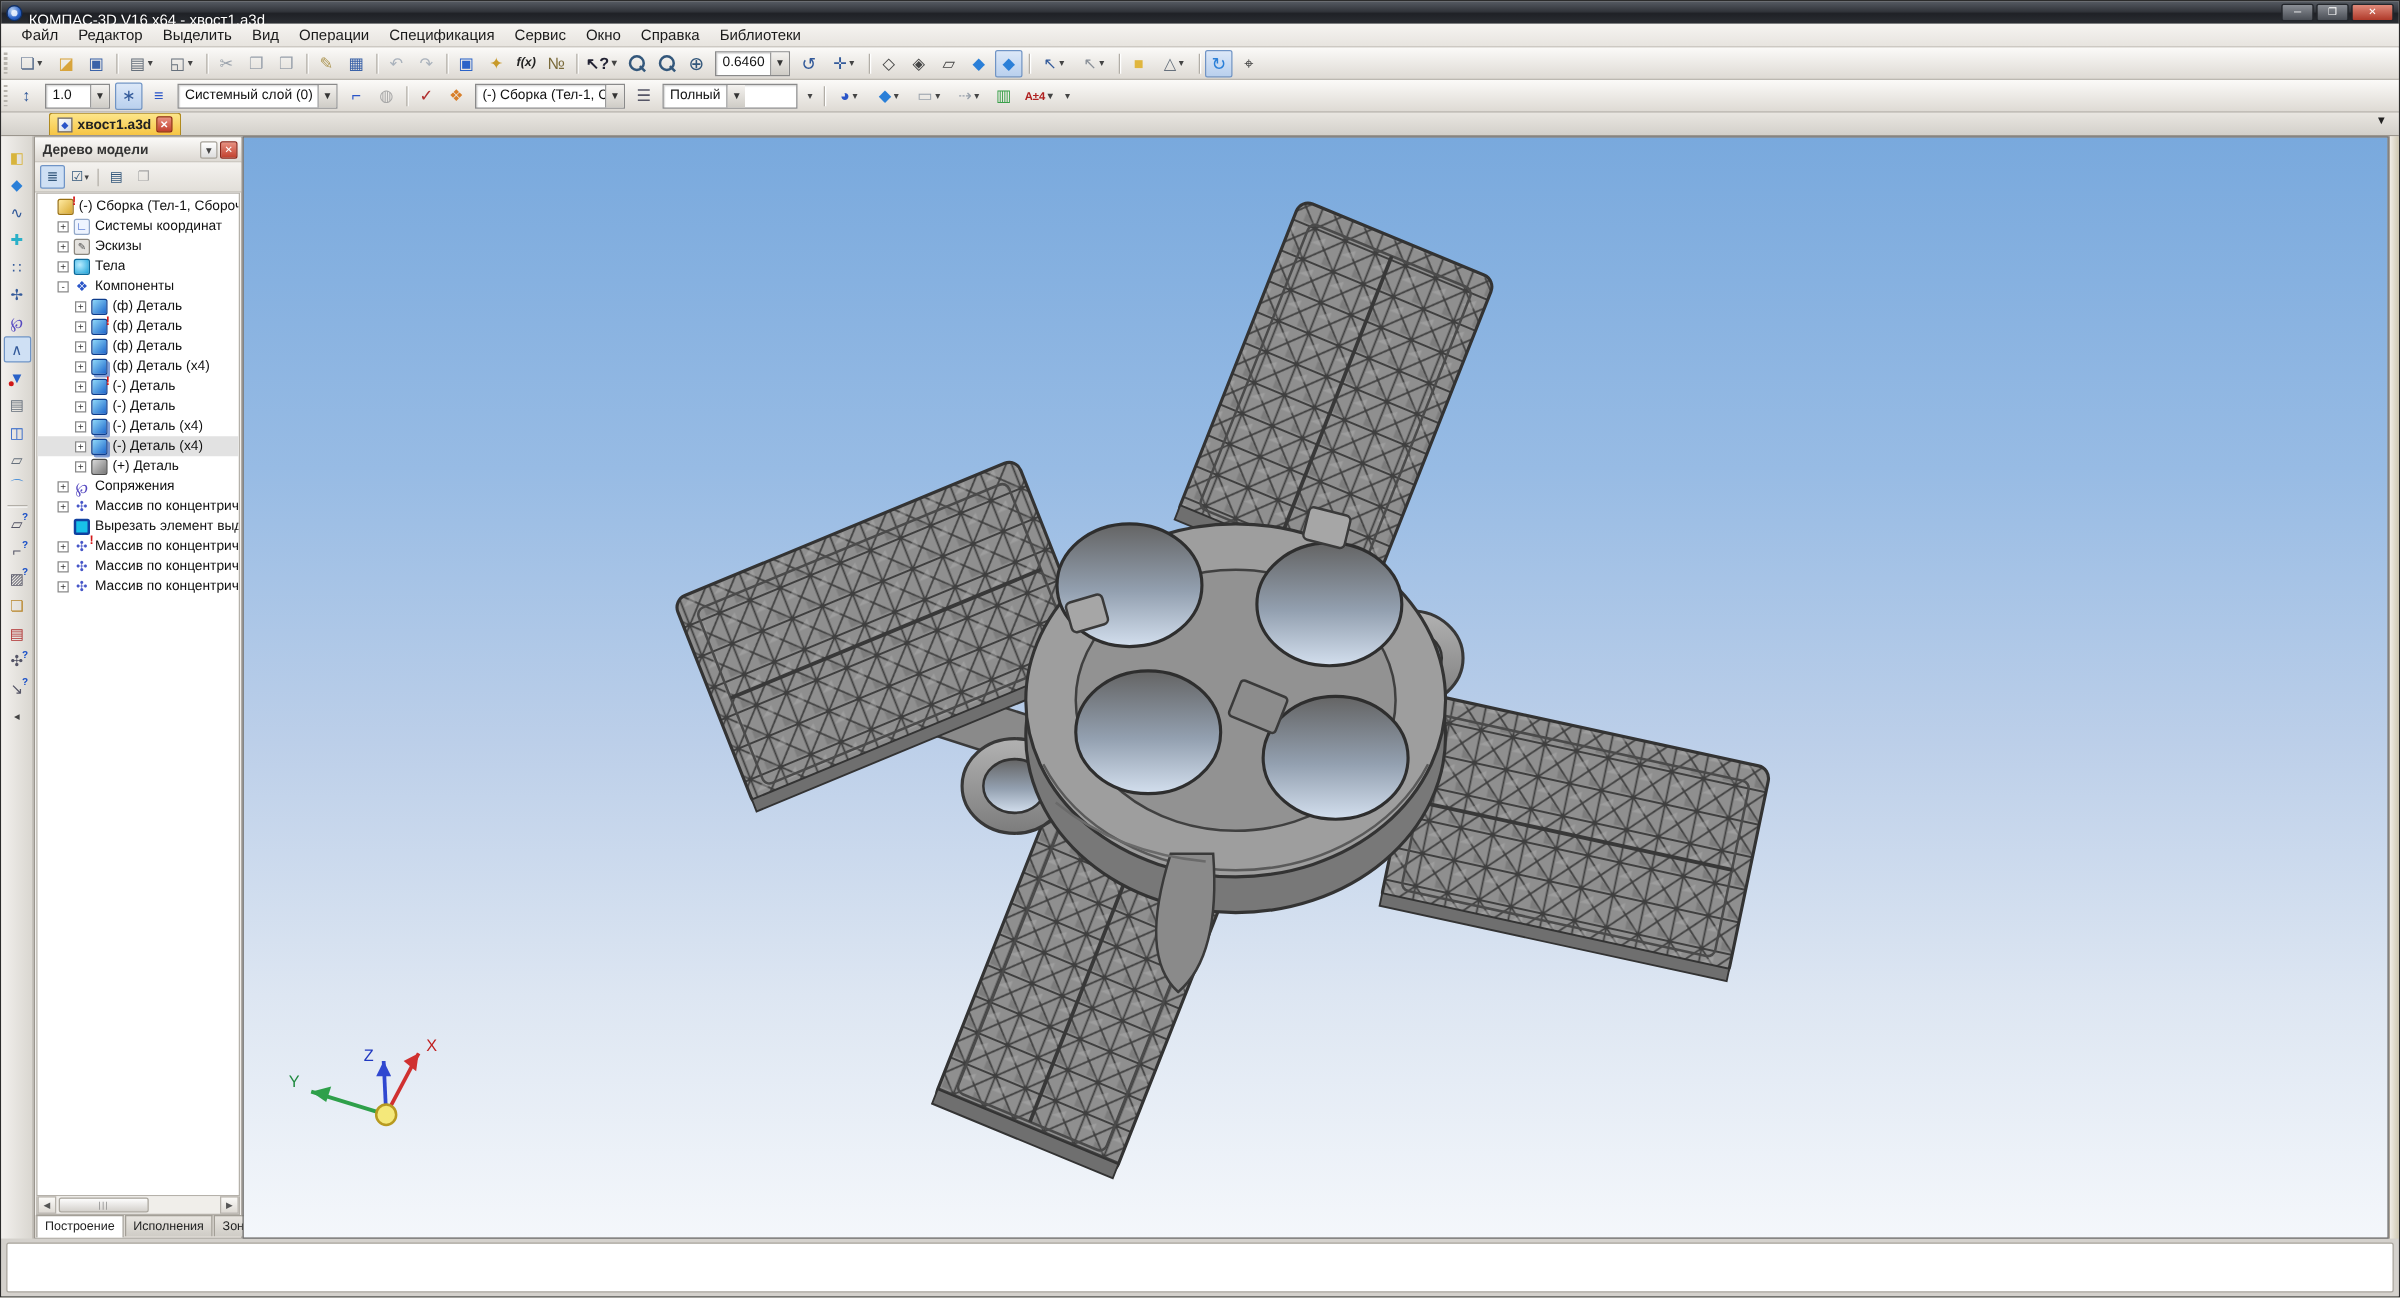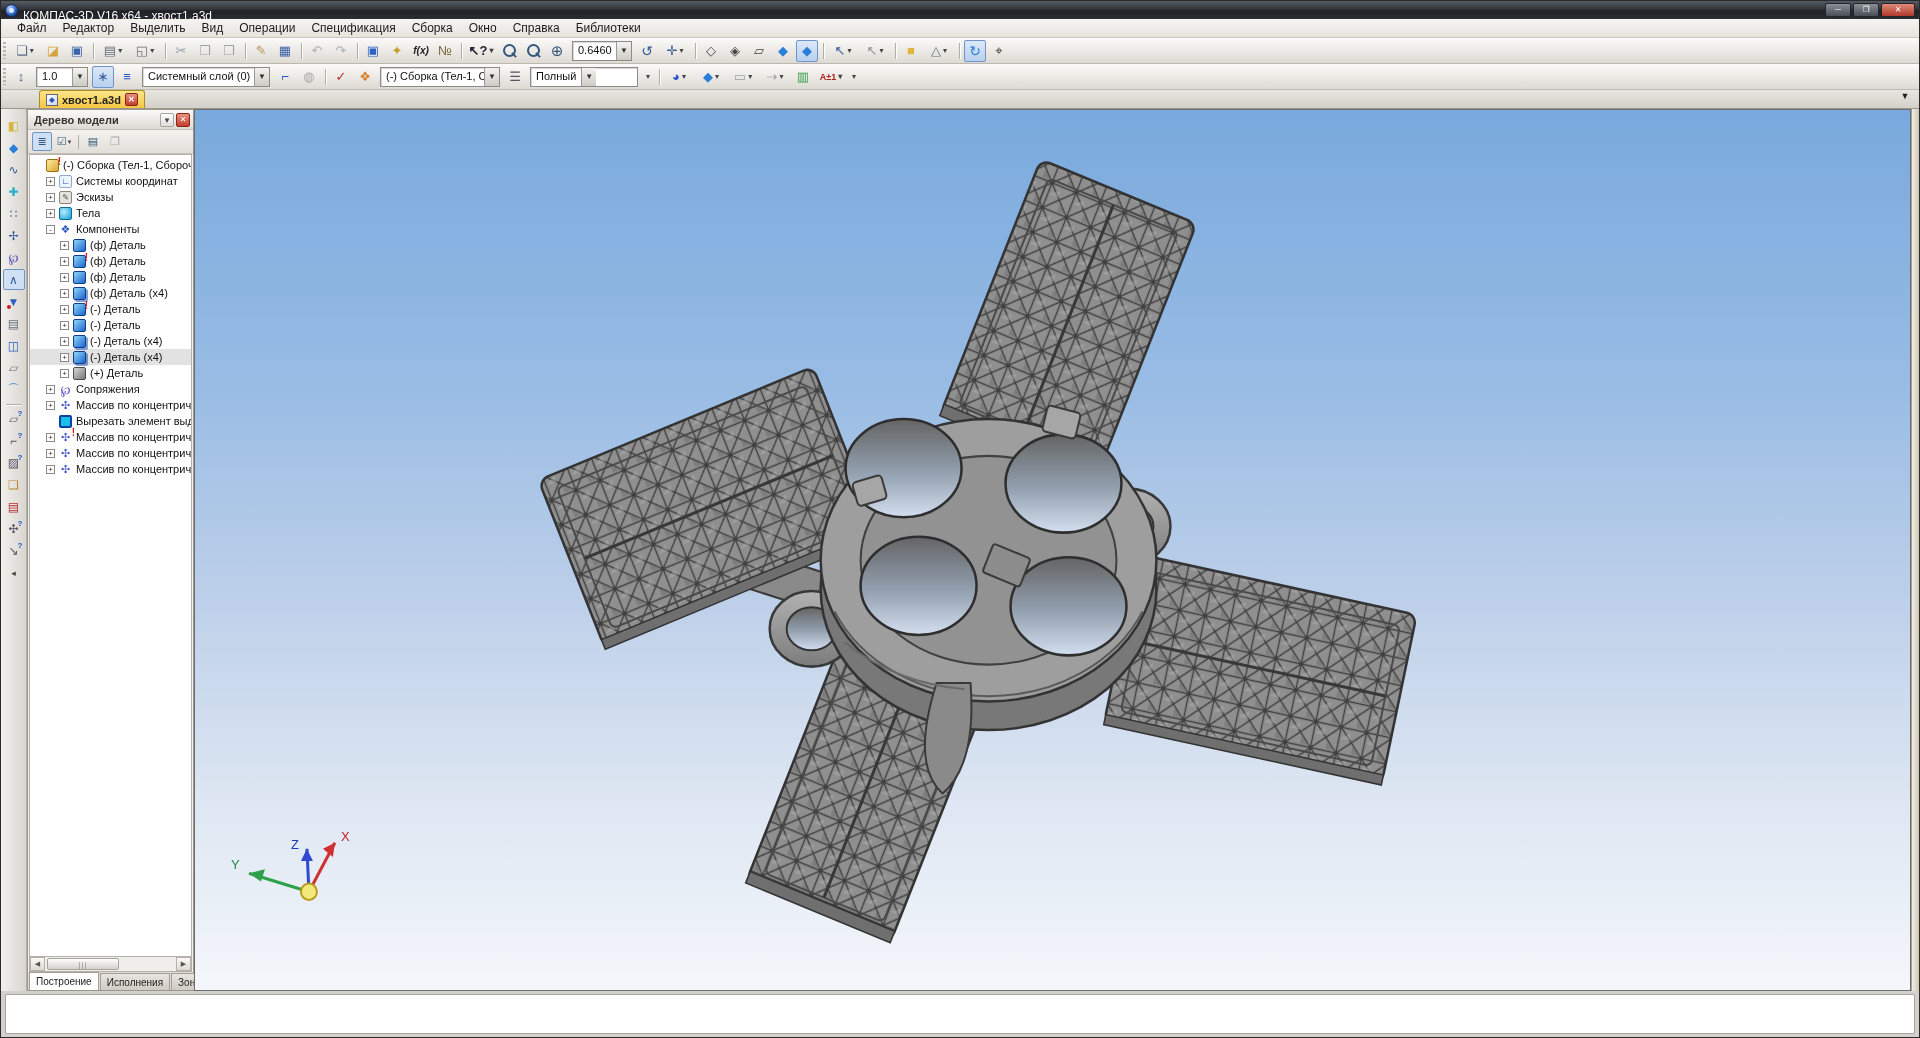--- a/index.html
+++ b/index.html
@@ -121,21 +121,21 @@
   .ic-array .ticon { color:#4656c8; } .ic-cut .ticon { background:#18c0e8; border:2px solid #1040a0; }
   .tlabel { overflow:hidden; }
   .tree-hscroll { height:15px; flex:none; margin:0 1px; display:flex; align-items:stretch;
     background:#f0eeea; border:1px solid #b5b1aa; border-top:none; }
   .sarrow { width:15px; flex:none; display:flex; align-items:center; justify-content:center; font-size:7px; color:#555;
     background:linear-gradient(180deg,#fbfaf8,#dedad4); border:1px solid #b5b1aa; }
   .sthumb { flex:none; width:72px; margin:1px 0 1px 2px; background:linear-gradient(180deg,#fdfdfd,#d4d1cc);
     border:1px solid #a8a49c; border-radius:2px; display:flex; align-items:center; justify-content:center;
     font-size:7px; color:#888; letter-spacing:1px; }
   .strack { flex:1; }
-  .tp-tabs { height:18px; flex:none; display:flex; align-items:flex-end; background:#dedad4; padding-left:1px; gap:1px; }
+  .tp-tabs { height:18px; flex:none; display:flex; background:#dedad4; padding-left:1px; gap:1px; }
   .btab { height:17px; padding:0 6px; font-size:10px; color:#222; display:flex; align-items:center;
     background:linear-gradient(180deg,#e8e5e0,#cfccc6); border:1px solid #a39f97; border-bottom:none;
     border-radius:0 0 0 0; cursor:default; }
   .btab.active { background:#fff; font-weight:normal; height:18px; }
 
   
   .viewport { flex:1; position:relative; border:1px solid #6d6d6d; overflow:hidden;
     background:linear-gradient(180deg,#79a9dd 0%, #97bbe4 30%, #bccfe9 55%, #dde6f2 78%, #f4f7fb 100%); }
   .viewport svg { position:absolute; inset:0; width:100%; height:100%; }
   .win-edge { width:8px; flex:none; background:linear-gradient(90deg,#efece6,#cfc8b2); border-left:1px solid #a8a094; }
@@ -161,21 +161,21 @@
     </span>
   </div>
 
   <div class="menubar">
     <span class="mi"><span>Файл</span></span>
       <span class="mi"><span>Редактор</span></span>
       <span class="mi"><span>Выделить</span></span>
       <span class="mi"><span>Вид</span></span>
       <span class="mi"><span>Операции</span></span>
       <span class="mi"><span>Спецификация</span></span>
-      <span class="mi"><span>Сборка</span></span>
+      <span class="mi"><span>Сервис</span></span>
       <span class="mi"><span>Окно</span></span>
       <span class="mi"><span>Справка</span></span>
       <span class="mi"><span>Библиотеки</span></span>
   </div>
 
   <div class="toolbar tb1">
     <span class="tgroup">
       <span class="tbtn dd" style="color: rgb(85, 106, 138);">
           <span>❏</span>
         </span>
@@ -386,21 +386,21 @@
         <span class="tbtn dd" style="color: rgb(154, 162, 172);">
           <span>▭</span>
         </span>
         <span class="tbtn dd" style="color: rgb(154, 162, 172);">
           <span>⇢</span>
         </span>
         <span class="tbtn" style="color: rgb(58, 160, 74);">
           <span>▥</span>
         </span>
         <span class="tbtn dd txt">
-          <span>A±1</span>
+          <span>A±4</span>
         </span>
         <span class="tbtn mini">
           <span>▾</span>
         </span>
     </span>
   </div>
 
   <div class="tabbar">
     <span class="doctab">
       <span class="tab-doc-icon">◆</span>

